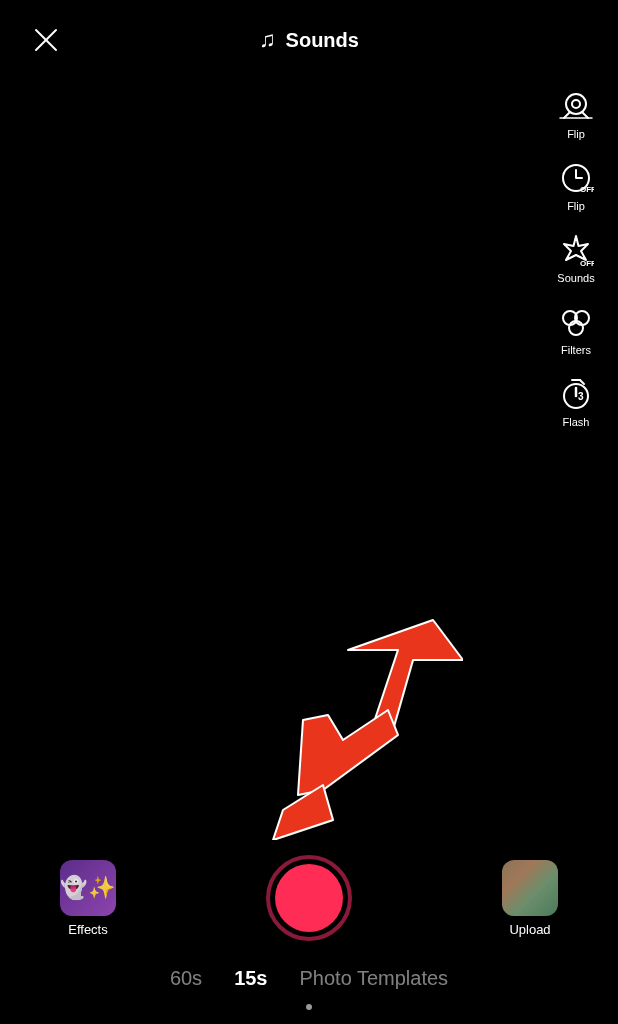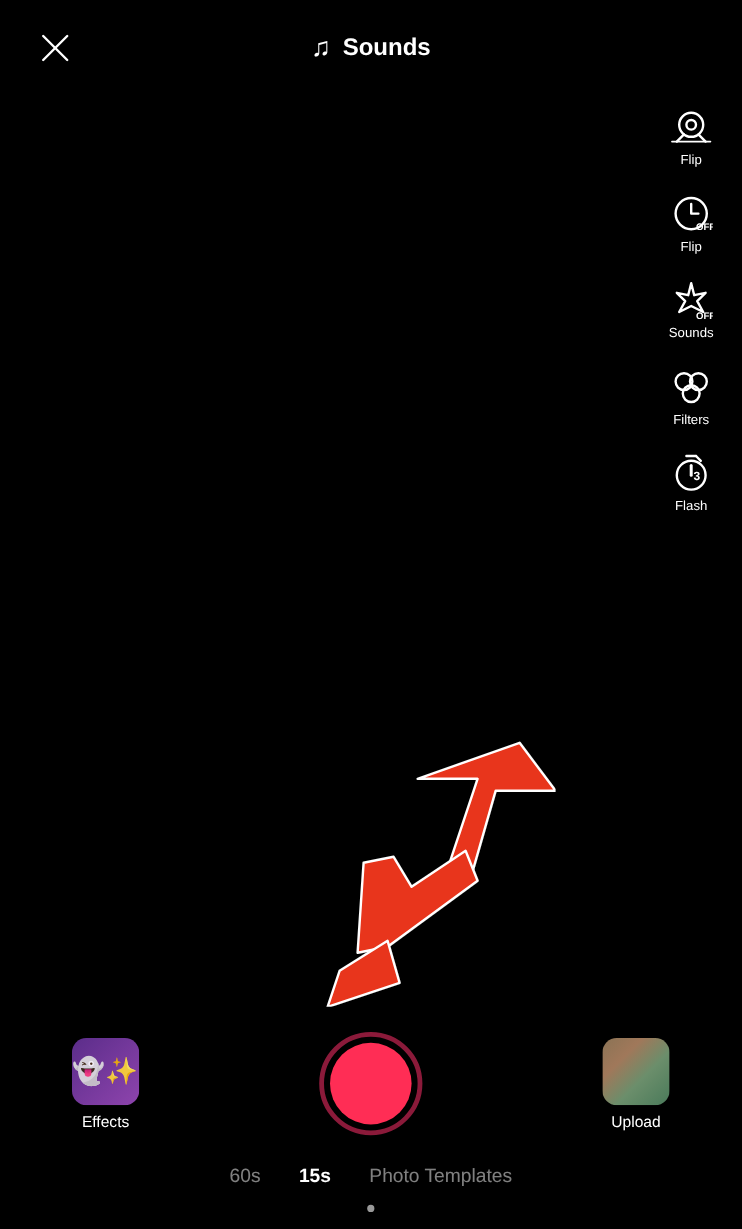--- a/index.html
+++ b/index.html
@@ -202,21 +202,21 @@
     }
 
     
     .duration-tabs {
       display: flex;
       gap: 32px;
       margin-bottom: 10px;
     }
 
     .duration-tab {
-      font-size: 16px;
+      font-size: 20px;
       font-weight: 500;
       color: rgba(255,255,255,0.5);
       cursor: pointer;
       padding: 4px 0;
     }
 
     .duration-tab.active {
       color: #fff;
       font-weight: 700;
     }

